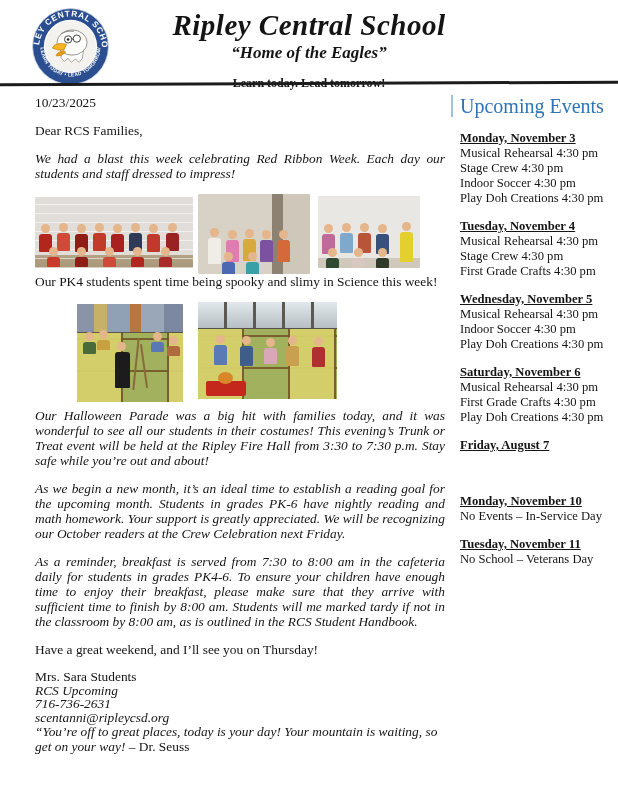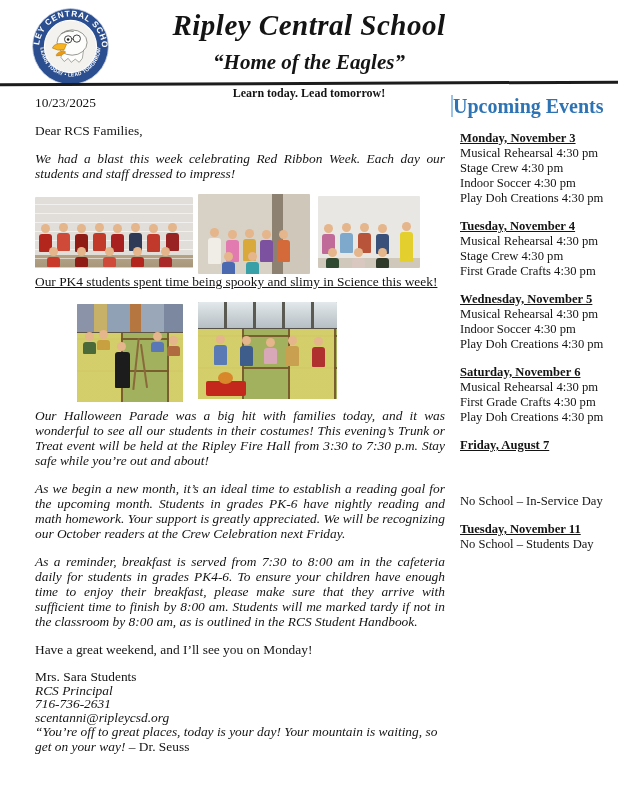--- a/index.html
+++ b/index.html
@@ -4,21 +4,21 @@
 <style>
   html,body{margin:0;padding:0;}
   body{
     width:618px;height:800px;background:#ffffff;position:relative;overflow:hidden;
     font-family:"Liberation Serif", serif;color:#141414;
   }
   
   .logo{position:absolute;left:29px;top:7px;width:83px;height:79px;}
   .title-block{position:absolute;left:0;right:0;top:9px;text-align:center;}
   .school-name{font-size:29px;line-height:32px;font-weight:bold;font-style:italic;letter-spacing:.5px;}
-  .motto{font-size:21px;line-height:19px;font-weight:bold;font-style:italic;margin-top:12px;}
+  .motto{font-size:17px;line-height:19px;font-weight:bold;font-style:italic;margin-top:2px;}
   .tagline{font-size:12px;line-height:15px;font-weight:bold;margin-top:14px;}
   .header-rule{position:absolute;left:0;right:0;top:82px;height:2.5px;background:#1c1c1c;transform:rotate(-.25deg);}
   .ring-text{font-family:"Liberation Sans",sans-serif;font-weight:bold;fill:#ffffff;}
   
   .main{position:absolute;left:35px;top:95px;width:410px;font-size:13.4px;line-height:15px;}
   .main p{margin:0 0 13px 0;}
   .para{text-align:justify;font-style:italic;}
   .date{margin-bottom:14px;}
   .salutation{margin-bottom:13px;}
   
@@ -44,30 +44,30 @@
   .winB{position:absolute;left:0;right:0;top:0;height:26px;background-color:#cfd9df;background-image:
        repeating-linear-gradient(90deg,transparent 0 26px,#5a5a52 26px 29px),
        linear-gradient(rgba(255,255,255,.4),rgba(0,0,0,.12));box-shadow:0 1px 0 #55504a;}
   
   .k{position:absolute;width:13px;height:28px;}
   .k::before{content:"";position:absolute;top:0;left:2px;width:9px;height:9px;border-radius:50%;background:var(--s,#e5b58b);}
   .k::after{content:"";position:absolute;top:10px;left:0;right:0;bottom:0;border-radius:3px 3px 1px 1px;background:var(--c,#c0392b);}
   .stick{position:absolute;width:2px;height:52px;background:#8a6a3a;}
   .tray{position:absolute;left:8px;bottom:3px;width:40px;height:15px;background:#c4271c;border-radius:2px;}
   .tray::before{content:"";position:absolute;left:12px;top:-9px;width:15px;height:12px;border-radius:50%;background:#d8882a;}
-  .caption{margin:3px 0 6px 0;text-decoration:underline;}
+  .caption{margin:3px 0 6px 0;}
   
   .signature{line-height:13.5px;margin:2px 0 0 0;}
   .sig-line{font-style:italic;}
   .quote{margin-top:19px;max-width:430px;}
   .qi{font-style:italic;}
   
   .sidebar{position:absolute;left:460px;top:95px;width:152px;font-size:12.6px;line-height:15px;}
-  .sb-title{margin:0 0 14px -9px;border-left:2px solid #9cc2e5;
-    font-size:20px;line-height:22px;font-weight:bold;color:#2e74b5;}
+  .sb-title{margin:0 0 14px -9px;padding-left:7px;border-left:2px solid #9cc2e5;
+    font-size:20px;line-height:22px;font-weight:normal;color:#2e74b5;}
   .group{margin-bottom:13px;}
   .group.sp{margin-bottom:41px;}
   .day{font-weight:bold;text-decoration:underline;}
 </style>
 </head>
 <body>
 
 <header>
   <div class="logo">
     <svg viewBox="0 0 100 100" width="83" height="79">
@@ -169,25 +169,25 @@
       <i class="k" style="left:66px;bottom:35px;height:26px;--c:#d8a8b8"></i>
       <i class="k" style="left:88px;bottom:33px;height:30px;--c:#c9a050"></i>
       <i class="k" style="left:114px;bottom:32px;height:30px;--c:#b03030"></i>
       <i class="tray"></i>
     </div>
   </div>
 
   <p class="para">Our Halloween Parade was a big hit with families today, and it was wonderful to see all our students in their costumes! This evening’s Trunk or Treat event will be held at the Ripley Fire Hall from 3:30 to 7:30 p.m. Stay safe while you’re out and about!</p>
   <p class="para">As we begin a new month, it’s an ideal time to establish a reading goal for the upcoming month. Students in grades PK-6 have nightly reading and math homework. Your support is greatly appreciated. We will be recognizing our October readers at the Crew Celebration next Friday.</p>
   <p class="para">As a reminder, breakfast is served from 7:30 to 8:00 am in the cafeteria daily for students in grades PK4-6. To ensure your children have enough time to enjoy their breakfast, please make sure that they arrive with sufficient time to finish by 8:00 am. Students will me marked tardy if not in the classroom by 8:00 am, as is outlined in the RCS Student Handbook.</p>
-  <p>Have a great weekend, and I’ll see you on Monday!</p>
+  <p>Have a great weekend, and I’ll see you on Thursday!</p>
 
   <div class="signature">
     <div>Mrs. Sara Students</div>
-    <div class="sig-line">RCS Principal</div>
+    <div class="sig-line">RCS Upcoming</div>
     <div class="sig-line">716-736-2631</div>
     <div class="sig-line">scentanni@ripleycsd.org</div>
   </div>
 
   <p class="quote"><span class="qi">“You’re off to great places, today is your day! Your mountain is waiting, so get on your way!</span> <span class="qa">– Dr. Seuss</span></p>
 </main>
 
 <aside class="sidebar">
   <h2 class="sb-title">Upcoming Events</h2>
 
@@ -218,20 +218,21 @@
     <div>Musical Rehearsal 4:30 pm</div>
     <div>First Grade Crafts 4:30 pm</div>
     <div>Play Doh Creations 4:30 pm</div>
   </div>
 
   <div class="group sp">
     <div class="day">Friday, August 7</div>
   </div>
 
   <div class="group">
-    <div>No School – In-Service Day</div>
+    <div class="day">Monday, November 10</div>
+    <div>No Events – In-Service Day</div>
   </div>
 
   <div class="group">
     <div class="day">Tuesday, November 11</div>
-    <div>No School – Students Day</div>
+    <div>No School – Veterans Day</div>
   </div>
 </aside>
 
 </body></html>

